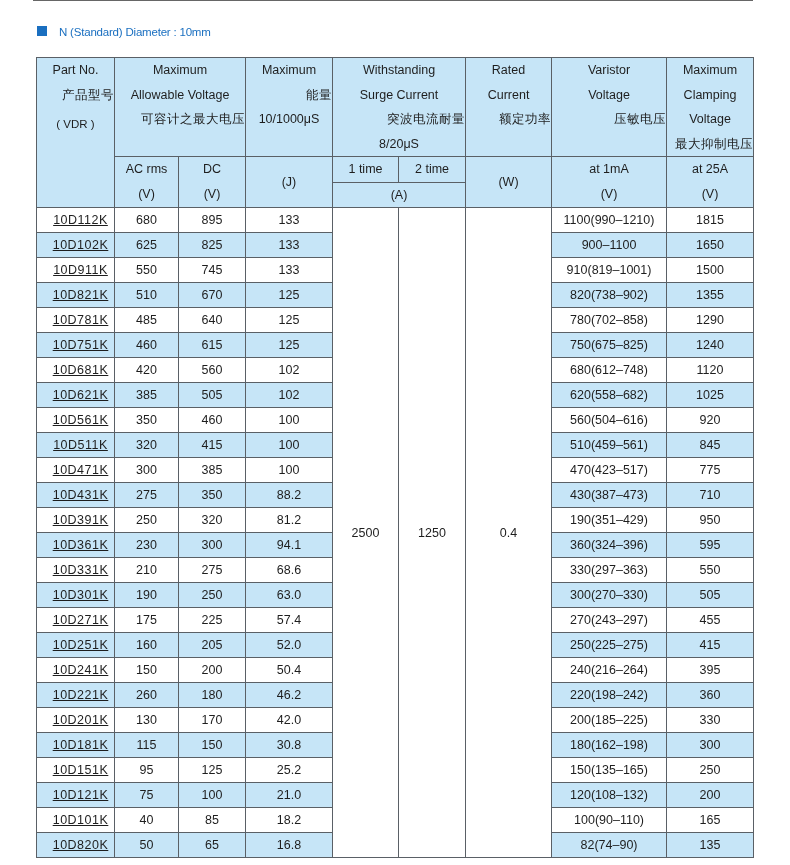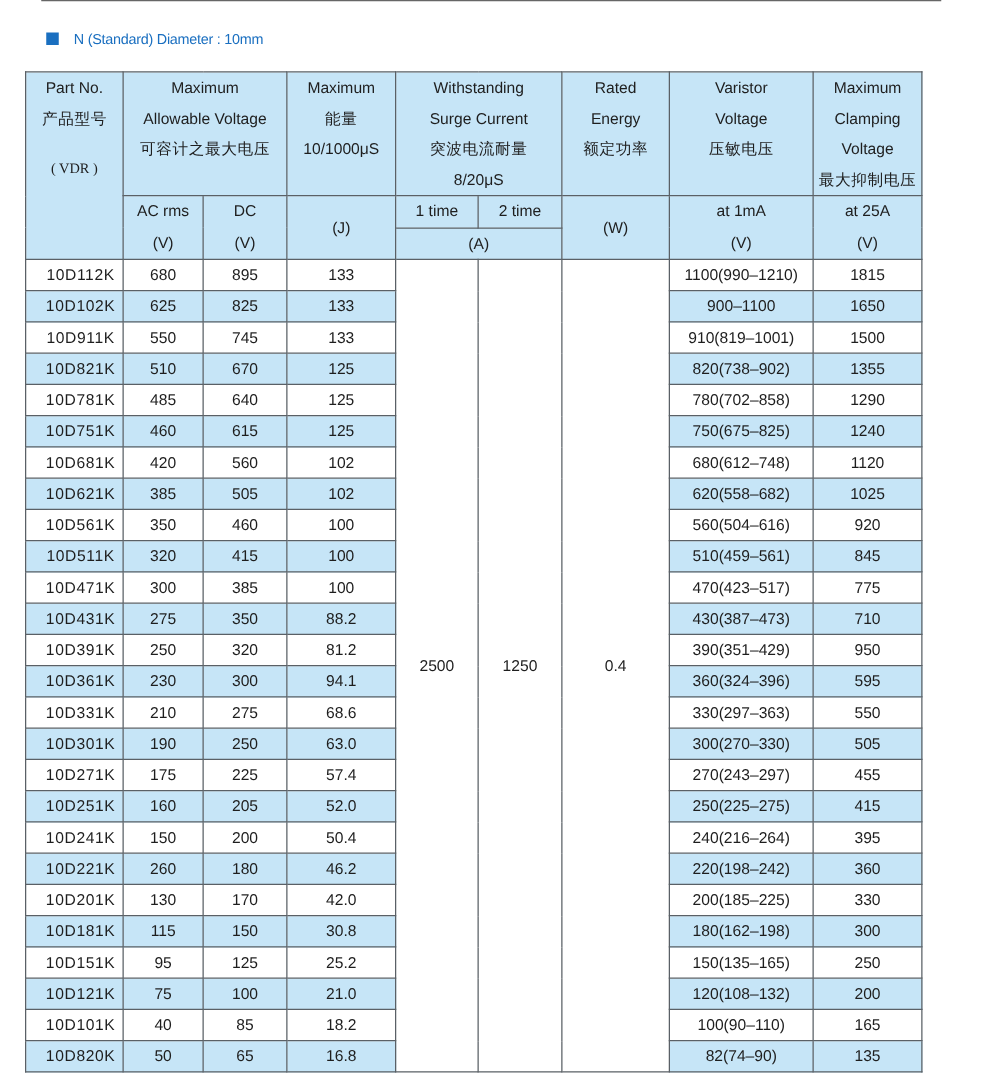--- a/index.html
+++ b/index.html
@@ -3,32 +3,32 @@
 <meta charset="utf-8">
 <style>
   html, body { margin: 0; padding: 0; background: #ffffff; }
   body { width: 790px; height: 865px; position: relative; overflow: hidden;
          font-family: "Liberation Sans", "DejaVu Sans", sans-serif; color: #222; }
   .top-rule2 { position: absolute; left: 33px; top: 0; width: 720px; height: 1px; background: #666; }
   .title { position: absolute; left: 37px; top: 26px; height: 14px; display: flex; align-items: flex-start; }
   .title .sq { width: 10px; height: 10px; background: #1a6fc0; margin-right: 12px; }
   .title .txt { font-size: 11.5px; color: #1a6fc0; letter-spacing: -0.2px; }
 
-  table.spec { position: absolute; left: 20px; top: 57px; border-collapse: collapse;
+  table.spec { position: absolute; left: 36px; top: 57px; border-collapse: collapse;
                table-layout: fixed; width: 717px; font-size: 12.5px; }
   table.spec td, table.spec th { border: 1px solid #5a6066; text-align: center;
                padding: 0; font-weight: normal; color: #1e1e1e; }
   thead th { background: #c6e5f7; vertical-align: top; line-height: 24.5px; }
   thead tr.sub th { vertical-align: middle; }
   tbody td { height: 24px; line-height: 24px; }
   tbody tr.alt td.stripe { background: #c6e5f7; }
   tbody td.merged { background: #ffffff; vertical-align: middle; }
-  .lab-cn { letter-spacing: 0.5px; }
-  .vdr { font-family: Liberation Serif, serif; font-size: 11.5px; display: block; margin-top: 16px; }
-  .pn { text-align: center; padding-left: 10px !important; letter-spacing: 0.5px; }
+  .lab-cn { letter-spacing: 0.5px; text-align: right; }
+  .vdr { font-family: Liberation Sans, sans-serif; font-size: 11.5px; display: block; margin-top: 5px; }
+  .pn { text-align: center; padding-left: 10px !important; letter-spacing: 0.5px; text-decoration: underline; }
 </style>
 </head>
 <body>
 
 <div class="top-rule2"></div>
 
 <div class="title">
   <span class="sq"></span>
   <span class="txt">N (Standard) Diameter : 10mm</span>
 </div>
@@ -63,21 +63,21 @@
         <div>10/1000μS</div>
       </th>
       <th colspan="2">
         <div>Withstanding</div>
         <div>Surge Current</div>
         <div class="lab-cn">突波电流耐量</div>
         <div>8/20μS</div>
       </th>
       <th>
         <div>Rated</div>
-        <div>Energy</div>
+        <div>Current</div>
         <div class="lab-cn">额定功率</div>
       </th>
       <th>
         <div>Varistor</div>
         <div>Voltage</div>
         <div class="lab-cn">压敏电压</div>
       </th>
       <th>
         <div>Maximum</div>
         <div>Clamping</div>
@@ -219,21 +219,21 @@
         <td class="stripe">350</td>
         <td class="stripe">88.2</td>
         <td class="stripe">430(387–473)</td>
         <td class="stripe">710</td>
       </tr>
       <tr>
         <td class="stripe pn">10D391K</td>
         <td class="stripe">250</td>
         <td class="stripe">320</td>
         <td class="stripe">81.2</td>
-        <td class="stripe">390(351–429)</td>
+        <td class="stripe">190(351–429)</td>
         <td class="stripe">950</td>
       </tr>
       <tr class="alt">
         <td class="stripe pn">10D361K</td>
         <td class="stripe">230</td>
         <td class="stripe">300</td>
         <td class="stripe">94.1</td>
         <td class="stripe">360(324–396)</td>
         <td class="stripe">595</td>
       </tr>

